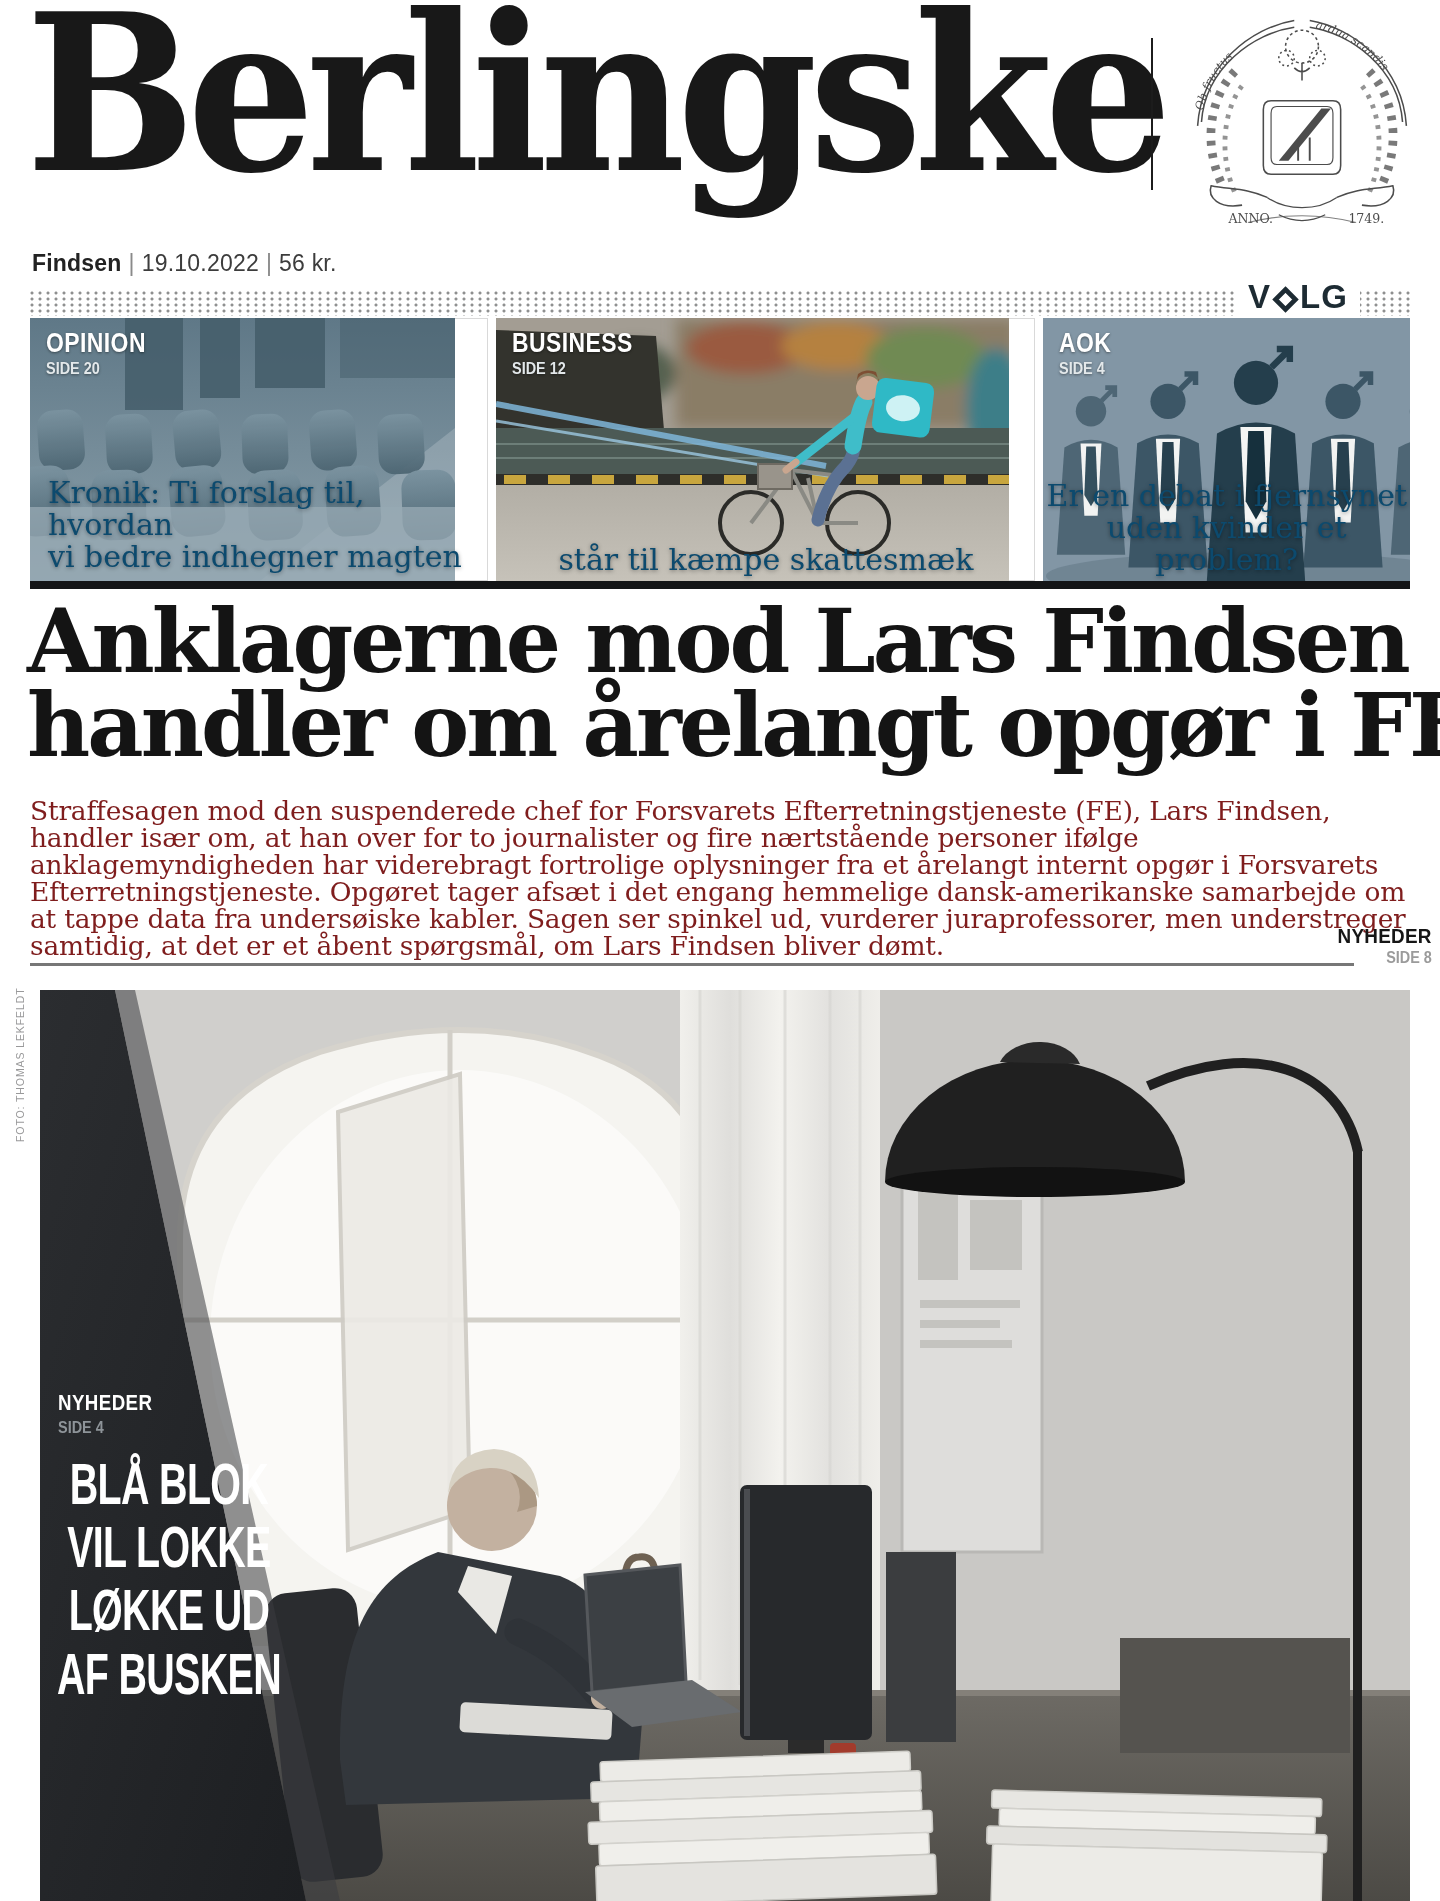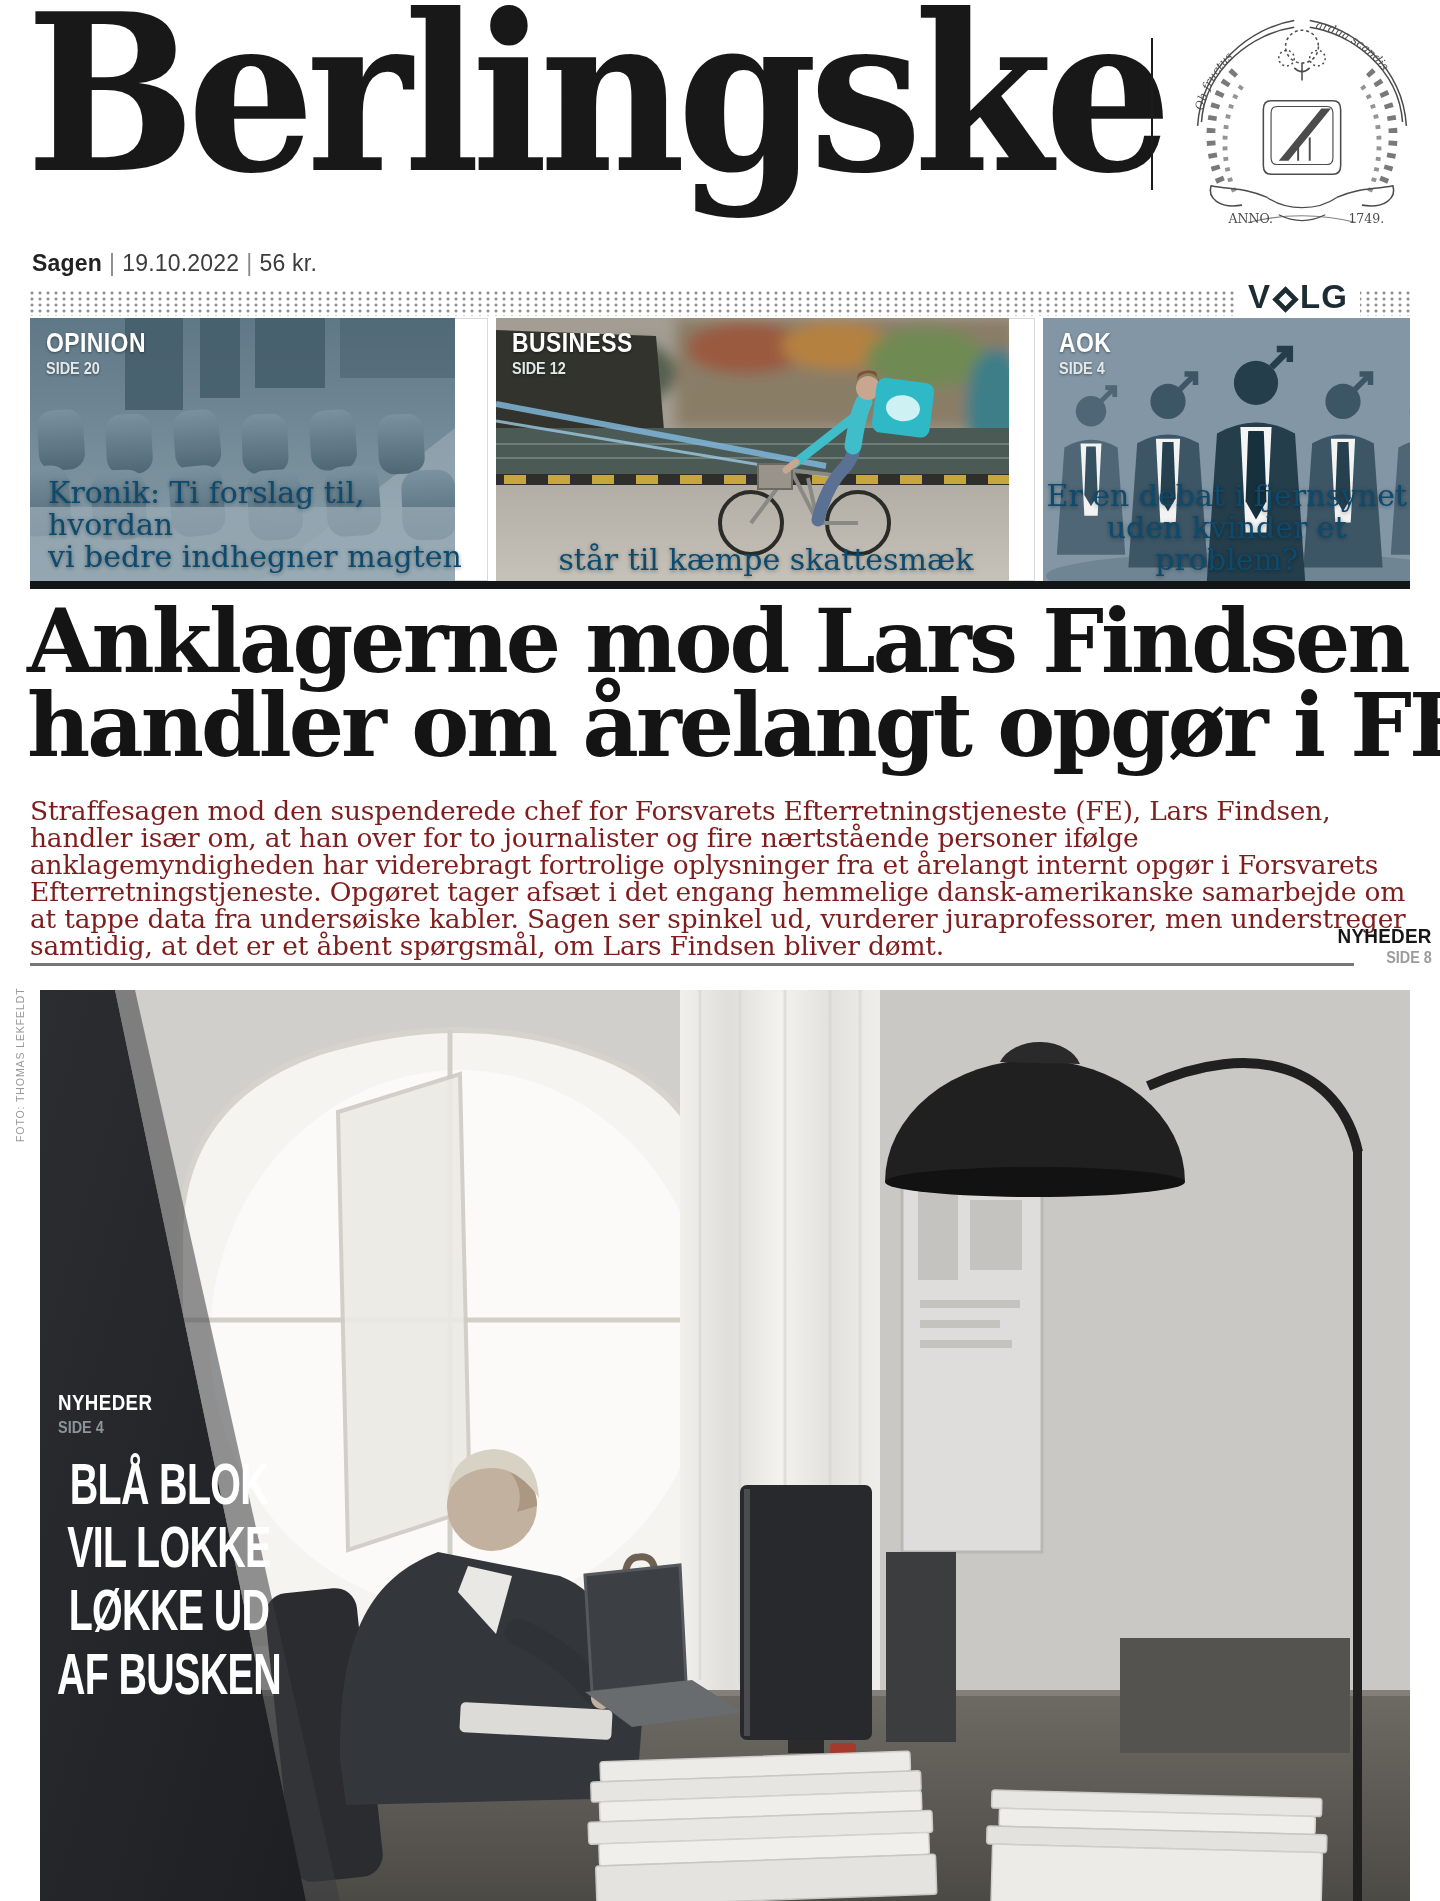--- a/index.html
+++ b/index.html
@@ -103,21 +103,21 @@
       <textPath href="#ribL" startOffset="8%">Ob fructus</textPath>
     </text>
     <text font-size="12" font-style="italic" fill="#4c4c4c" font-family="DejaVu Serif, serif">
       <textPath href="#ribR" startOffset="4%">ardua scandis</textPath>
     </text>
     <text x="44" y="222" font-size="13" fill="#4c4c4c" font-family="DejaVu Serif, serif">ANNO.</text>
     <text x="168" y="222" font-size="13" fill="#4c4c4c" font-family="DejaVu Serif, serif">1749.</text>
   </svg>
 
   <div class="abs dateline">
-    <b>Sagen</b><span class="sep">|</span><span>19.10.2022</span><span class="sep">|</span><span>56 kr.</span>
+    <b>Findsen</b><span class="sep">|</span><span>19.10.2022</span><span class="sep">|</span><span>56 kr.</span>
   </div>
 
   <div class="abs dotband"></div>
   <div class="abs valg">
     <span>V</span>
     <svg width="27" height="27" viewBox="0 0 27 27">
       <path d="M13.5,3.5 L23.5,13.5 L13.5,23.5 L3.5,13.5 Z" fill="none" stroke="#1d2b33" stroke-width="4.6"></path>
     </svg>
     <span>LG</span>
   </div>

